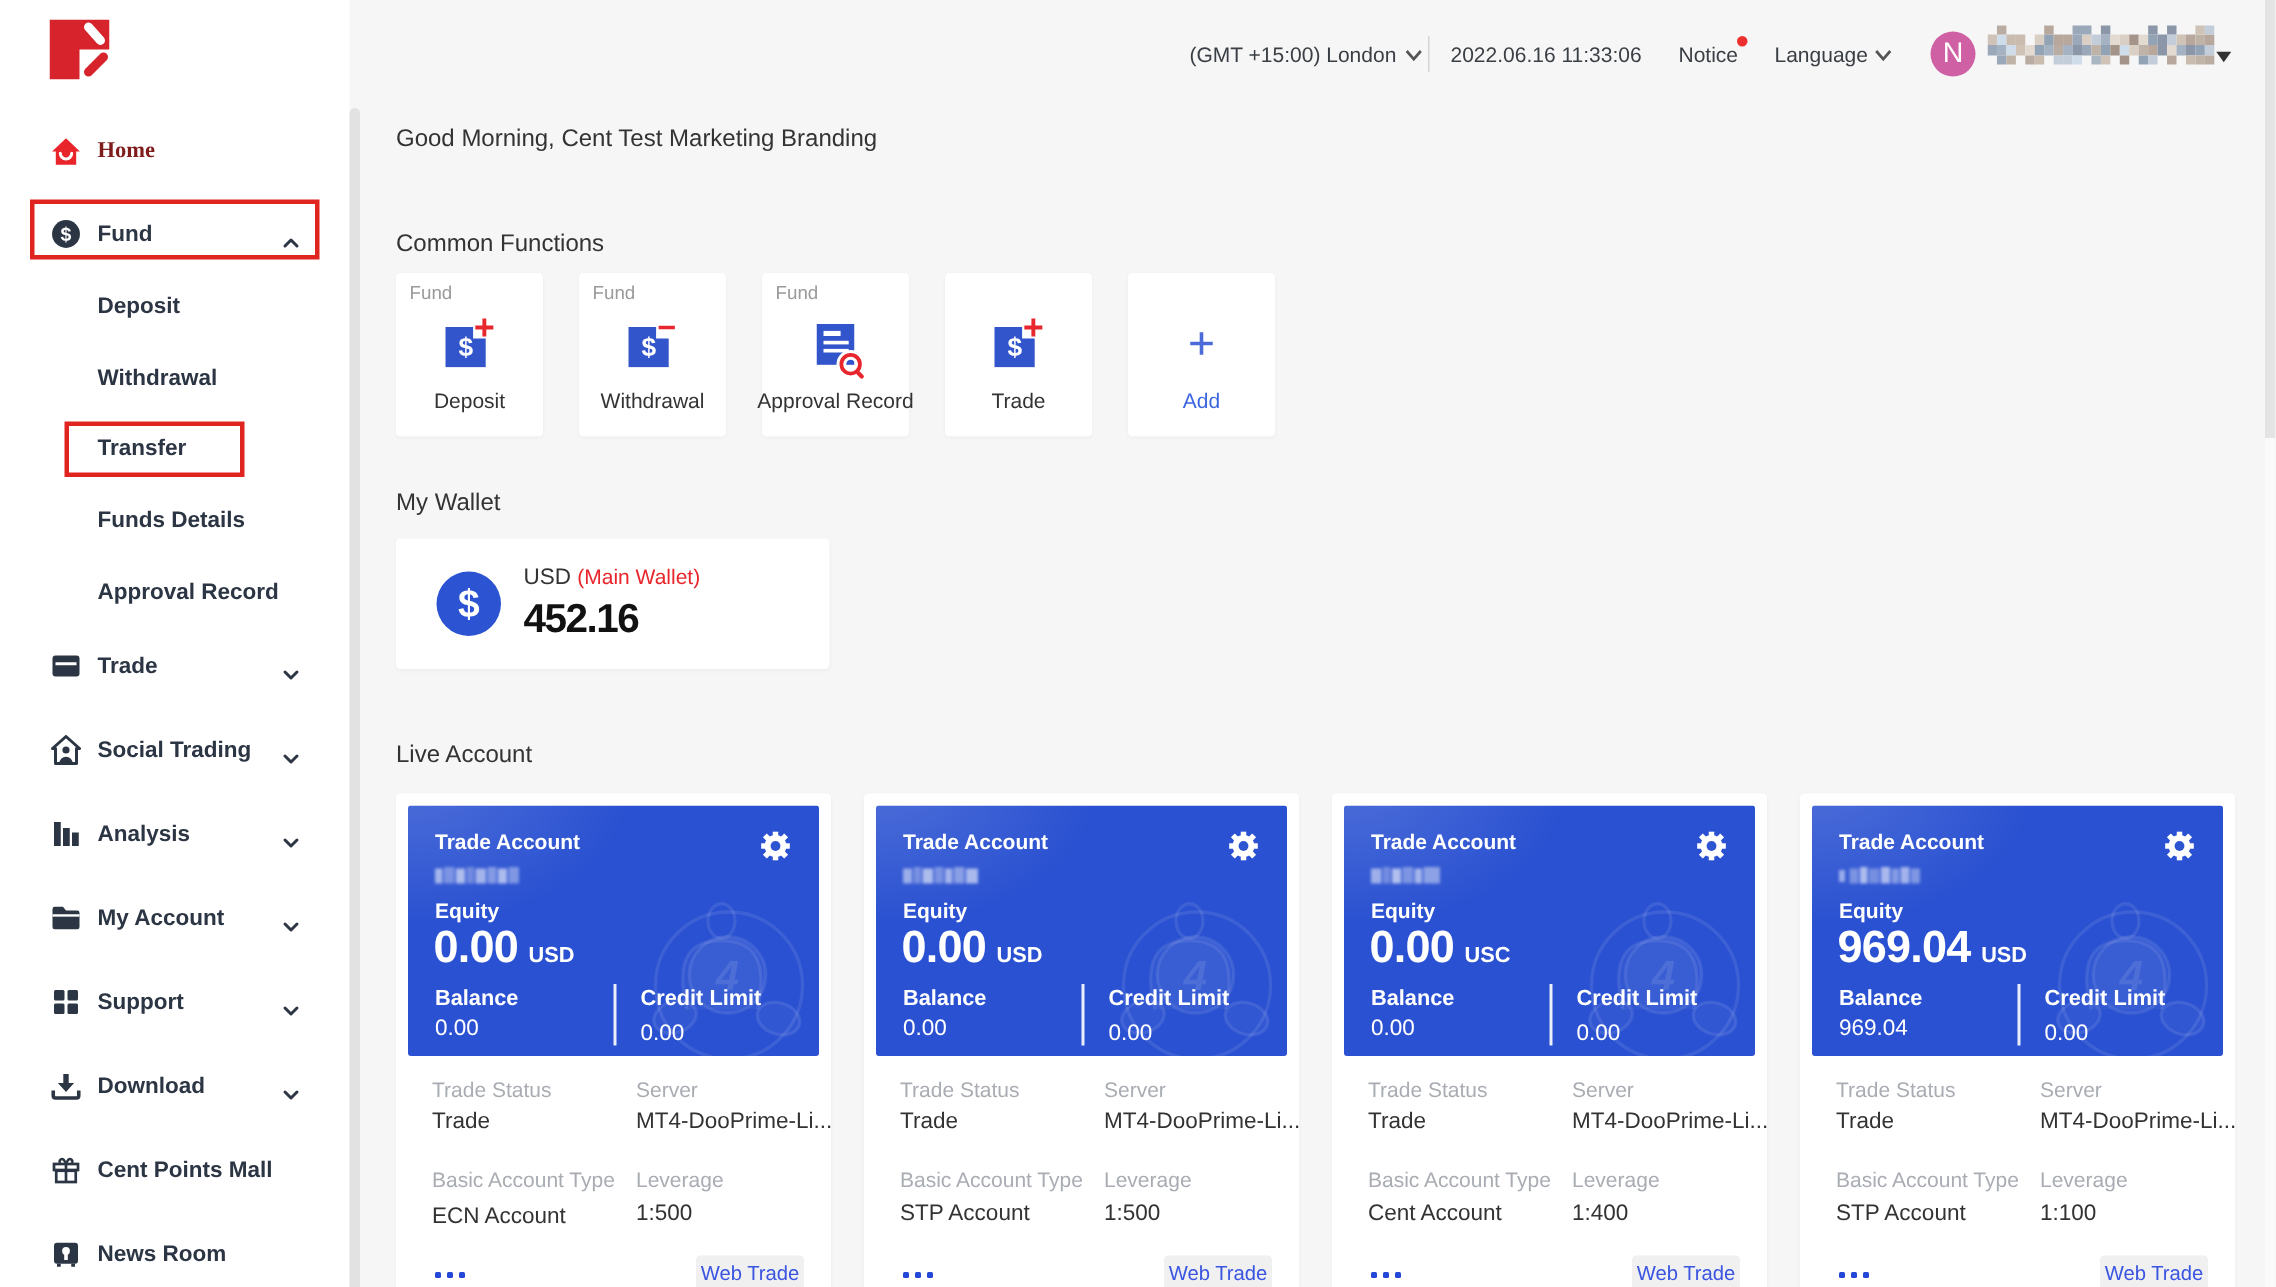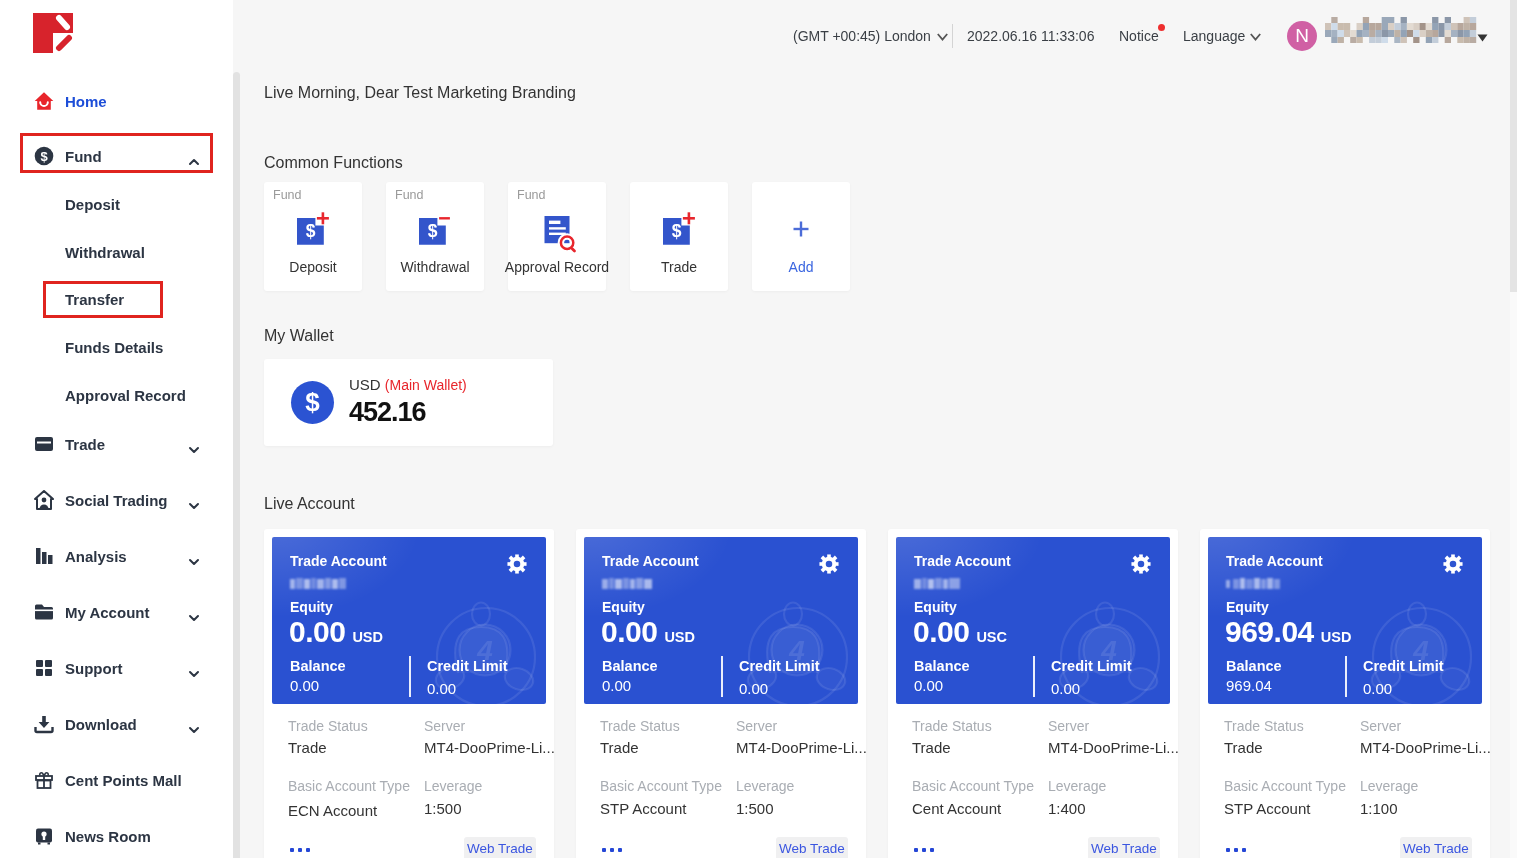--- a/index.html
+++ b/index.html
@@ -67,21 +67,21 @@
 <div class="abs" style="left:1510px; top:0; width:7px; height:292px; background:#e4e4e4;"></div>
 
 <div class="red-box" style="left:20px; top:133px; width:193px; height:40px;"></div>
 <div class="red-box" style="left:43px; top:281px; width:120px; height:37px;"></div>
 
 <div class="nav-item" style="top:86px;">
   <svg class="nav-ico" viewBox="0 0 20 20">
       <path d="M10 1.2 L19.3 10 H16.8 V18.8 H3.2 V10 H0.7 Z" fill="#e8252b"></path>
       <path d="M6.2 11.2 a3.8 3.8 0 0 0 7.6 0" fill="none" stroke="#fff" stroke-width="2" stroke-linecap="round"></path>
     </svg>
-  <span class="nav-txt" style="color:#1d4ed8;">Home</span>
+  <span class="nav-txt" style="color:#7f1d1d;font-family:Liberation Serif, serif;">Home</span>
 </div>
 
 <div class="nav-item" style="top:141px;">
   <svg class="nav-ico" viewBox="0 0 20 20">
       <circle cx="10" cy="10" r="9.3" fill="#2c3543"></circle>
       <text x="10" y="14.6" font-size="13" font-weight="bold" fill="#fff" text-anchor="middle" font-family="Liberation Sans">$</text>
     </svg>
   <span class="nav-txt">Fund</span>
   <span class="chev">
       <svg width="12" height="12" viewBox="0 0 12 12">
@@ -202,21 +202,21 @@
   <svg class="nav-ico" viewBox="0 0 20 20">
       <rect x="2" y="2.5" width="16" height="14" rx="2" fill="#2c3543"></rect>
       <circle cx="10" cy="8" r="2.6" fill="#fff"></circle>
       <rect x="8.8" y="9.5" width="2.4" height="4.5" fill="#fff"></rect>
       <rect x="4" y="16.5" width="2.5" height="2" fill="#2c3543"></rect>
       <rect x="13.5" y="16.5" width="2.5" height="2" fill="#2c3543"></rect>
     </svg>
   <span class="nav-txt">News Room</span>
 </div>
 
-<div class="hdr" style="left:793px; top:28px;">(GMT +00:45) London</div>
+<div class="hdr" style="left:793px; top:28px;">(GMT +15:00) London</div>
 <svg class="abs" style="left:937px; top:33px;" width="11" height="8" viewBox="0 0 11 8">
     <path d="M0.8 1 L5.5 6.5 L10.2 1" fill="none" stroke="#555" stroke-width="1.8"></path>
   </svg>
 <div class="abs" style="left:952px; top:24px; width:1px; height:24px; background:#d4d4d4;"></div>
 <div class="hdr" style="left:967px; top:28px;">2022.06.16 11:33:06</div>
 <div class="hdr" style="left:1119px; top:28px;">Notice</div>
 <div class="abs" style="left:1158px; top:24px; width:7px; height:7px; border-radius:50%; background:#ee2f2f;"></div>
 <div class="hdr" style="left:1183px; top:28px;">Language</div>
 <svg class="abs" style="left:1250px; top:33px;" width="11" height="8" viewBox="0 0 11 8">
     <path d="M0.8 1 L5.5 6.5 L10.2 1" fill="none" stroke="#555" stroke-width="1.8"></path>
@@ -293,21 +293,21 @@
     <rect x="75.6" y="4" width="6.3" height="6" fill="#8b97a8"></rect>
     <rect x="107.1" y="4" width="6.3" height="6" fill="#8b97a8"></rect>
     <rect x="119.7" y="4" width="6.3" height="6" fill="#8b97a8"></rect>
     <rect x="138.6" y="4" width="6.3" height="6" fill="#cfc3b8"></rect>
     <rect x="144.9" y="4" width="6.3" height="6" fill="#c3cdd9"></rect>
   </svg>
 <svg class="abs" style="left:1477px; top:34px;" width="11" height="8" viewBox="0 0 11 8">
     <path d="M0.5 0.5 L10.5 0.5 L5.5 7.5 Z" fill="#333"></path>
   </svg>
 
-<div class="sec-title" style="left:264px; top:84px;">Live Morning, Dear Test Marketing Branding</div>
+<div class="sec-title" style="left:264px; top:84px;">Good Morning, Cent Test Marketing Branding</div>
 <div class="sec-title" style="left:264px; top:154px;">Common Functions</div>
 <div class="sec-title" style="left:264px; top:327px;">My Wallet</div>
 <div class="sec-title" style="left:264px; top:495px;">Live Account</div>
 
 <div class="fcard" style="left:264px;">
   <div class="flabel">Fund</div>
   <svg class="ficon" width="34" height="33" viewBox="0 0 34 33" style="top:30px;">
     <path d="M1 6 H19.4 V13.6 H27.8 V32.8 H1 Z" fill="#3355cb"></path>
     <line x1="20.9" y1="6.3" x2="32.9" y2="6.3" stroke="#e8262d" stroke-width="2.6"></line>
       <line x1="26.9" y1="0.3" x2="26.9" y2="12.3" stroke="#e8262d" stroke-width="2.6"></line>

